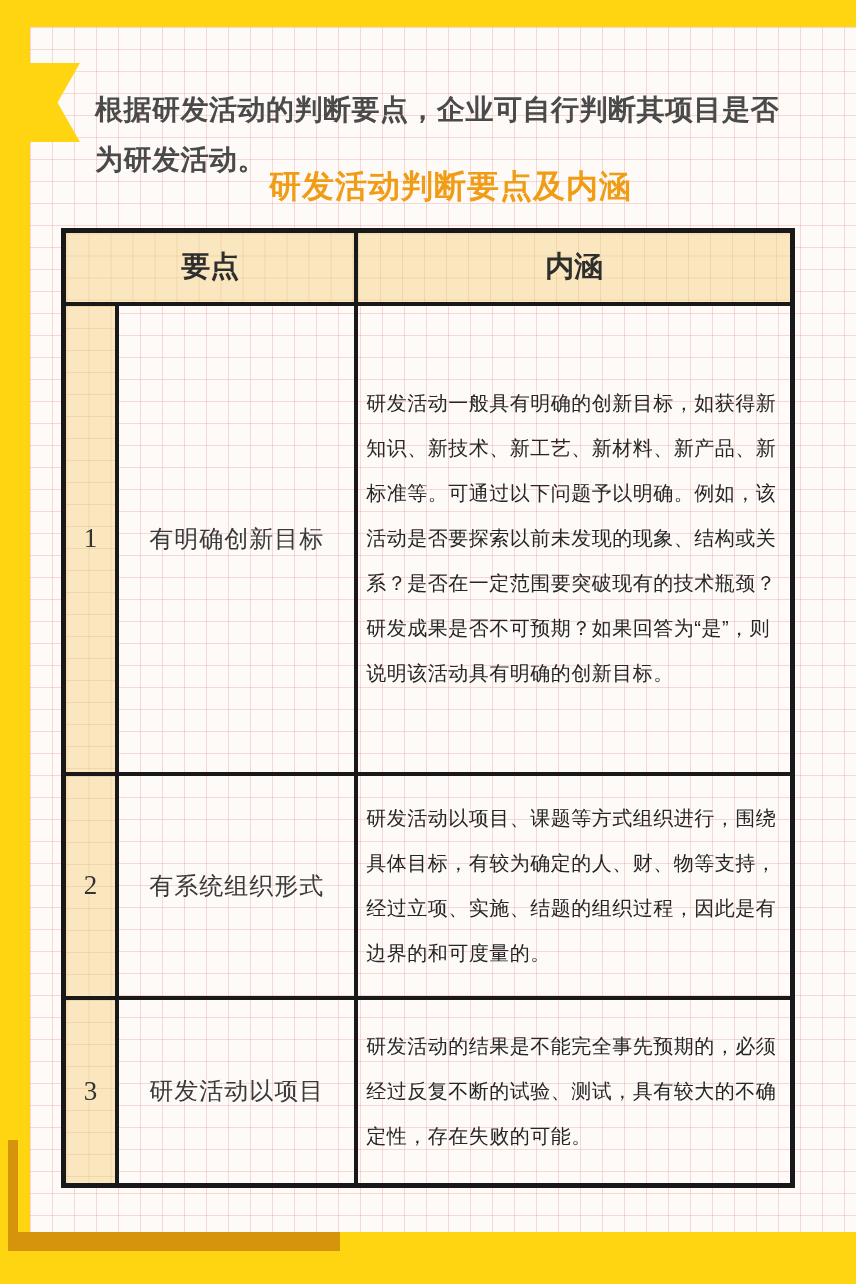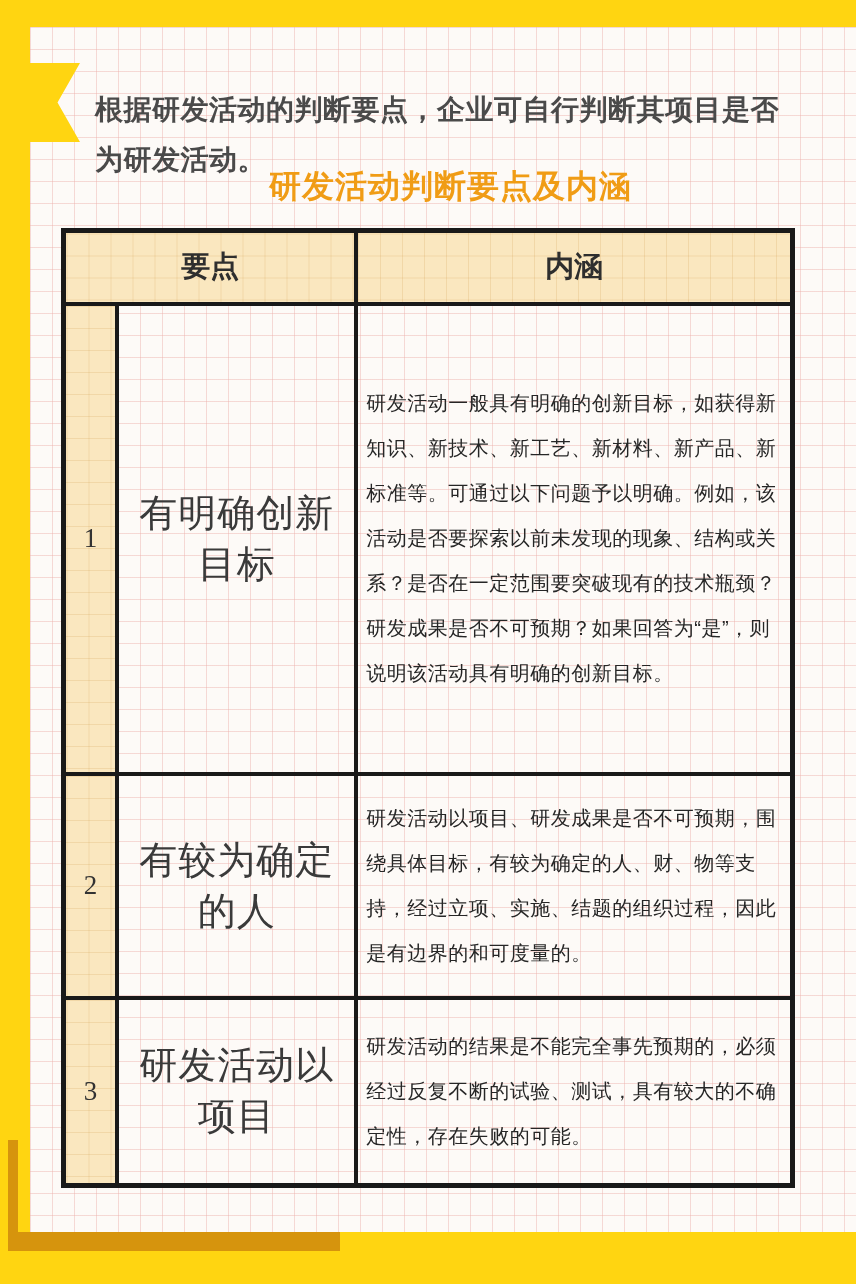--- a/index.html
+++ b/index.html
@@ -55,21 +55,21 @@
   th{
     font-size:29px;font-weight:700;color:#2E2E2E;
     text-align:center;vertical-align:middle;
   }
   td.num{
     font-family:"Liberation Serif",serif;
     font-size:27px;color:#333333;
     text-align:center;vertical-align:middle;
   }
   td.point{
-    font-size:38px;color:#3A3A3A;
+    font-size:24px;color:#3A3A3A;
     text-align:center;vertical-align:middle;
     letter-spacing:1px;
   }
   td.meaning{
     font-size:20px;color:#262626;
     line-height:45px;
     vertical-align:middle;
     padding:4px 6px 4px 8px;
     letter-spacing:0.5px;
   }
@@ -105,22 +105,22 @@
       <th class="cream" colspan="2">要点</th>
       <th class="cream">内涵</th>
     </tr>
     <tr style="height:470px;">
       <td class="num cream">1</td>
       <td class="point">有明确创新目标</td>
       <td class="meaning">研发活动一般具有明确的创新目标，如获得新知识、新技术、新工艺、新材料、新产品、新标准等。可通过以下问题予以明确。例如，该活动是否要探索以前未发现的现象、结构或关系？是否在一定范围要突破现有的技术瓶颈？研发成果是否不可预期？如果回答为“是”，则说明该活动具有明确的创新目标。</td>
     </tr>
     <tr style="height:224px;">
       <td class="num cream">2</td>
-      <td class="point">有较为确定的人</td>
-      <td class="meaning">研发活动以项目、研发成果是否不可预期，围绕具体目标，有较为确定的人、财、物等支持，经过立项、实施、结题的组织过程，因此是有边界的和可度量的。</td>
+      <td class="point">有系统组织形式</td>
+      <td class="meaning">研发活动以项目、课题等方式组织进行，围绕具体目标，有较为确定的人、财、物等支持，经过立项、实施、结题的组织过程，因此是有边界的和可度量的。</td>
     </tr>
     <tr style="height:188px;">
       <td class="num cream">3</td>
       <td class="point">研发活动以项目</td>
       <td class="meaning">研发活动的结果是不能完全事先预期的，必须经过反复不断的试验、测试，具有较大的不确定性，存在失败的可能。</td>
     </tr>
   </tbody>
     </table>
 
 </div>

